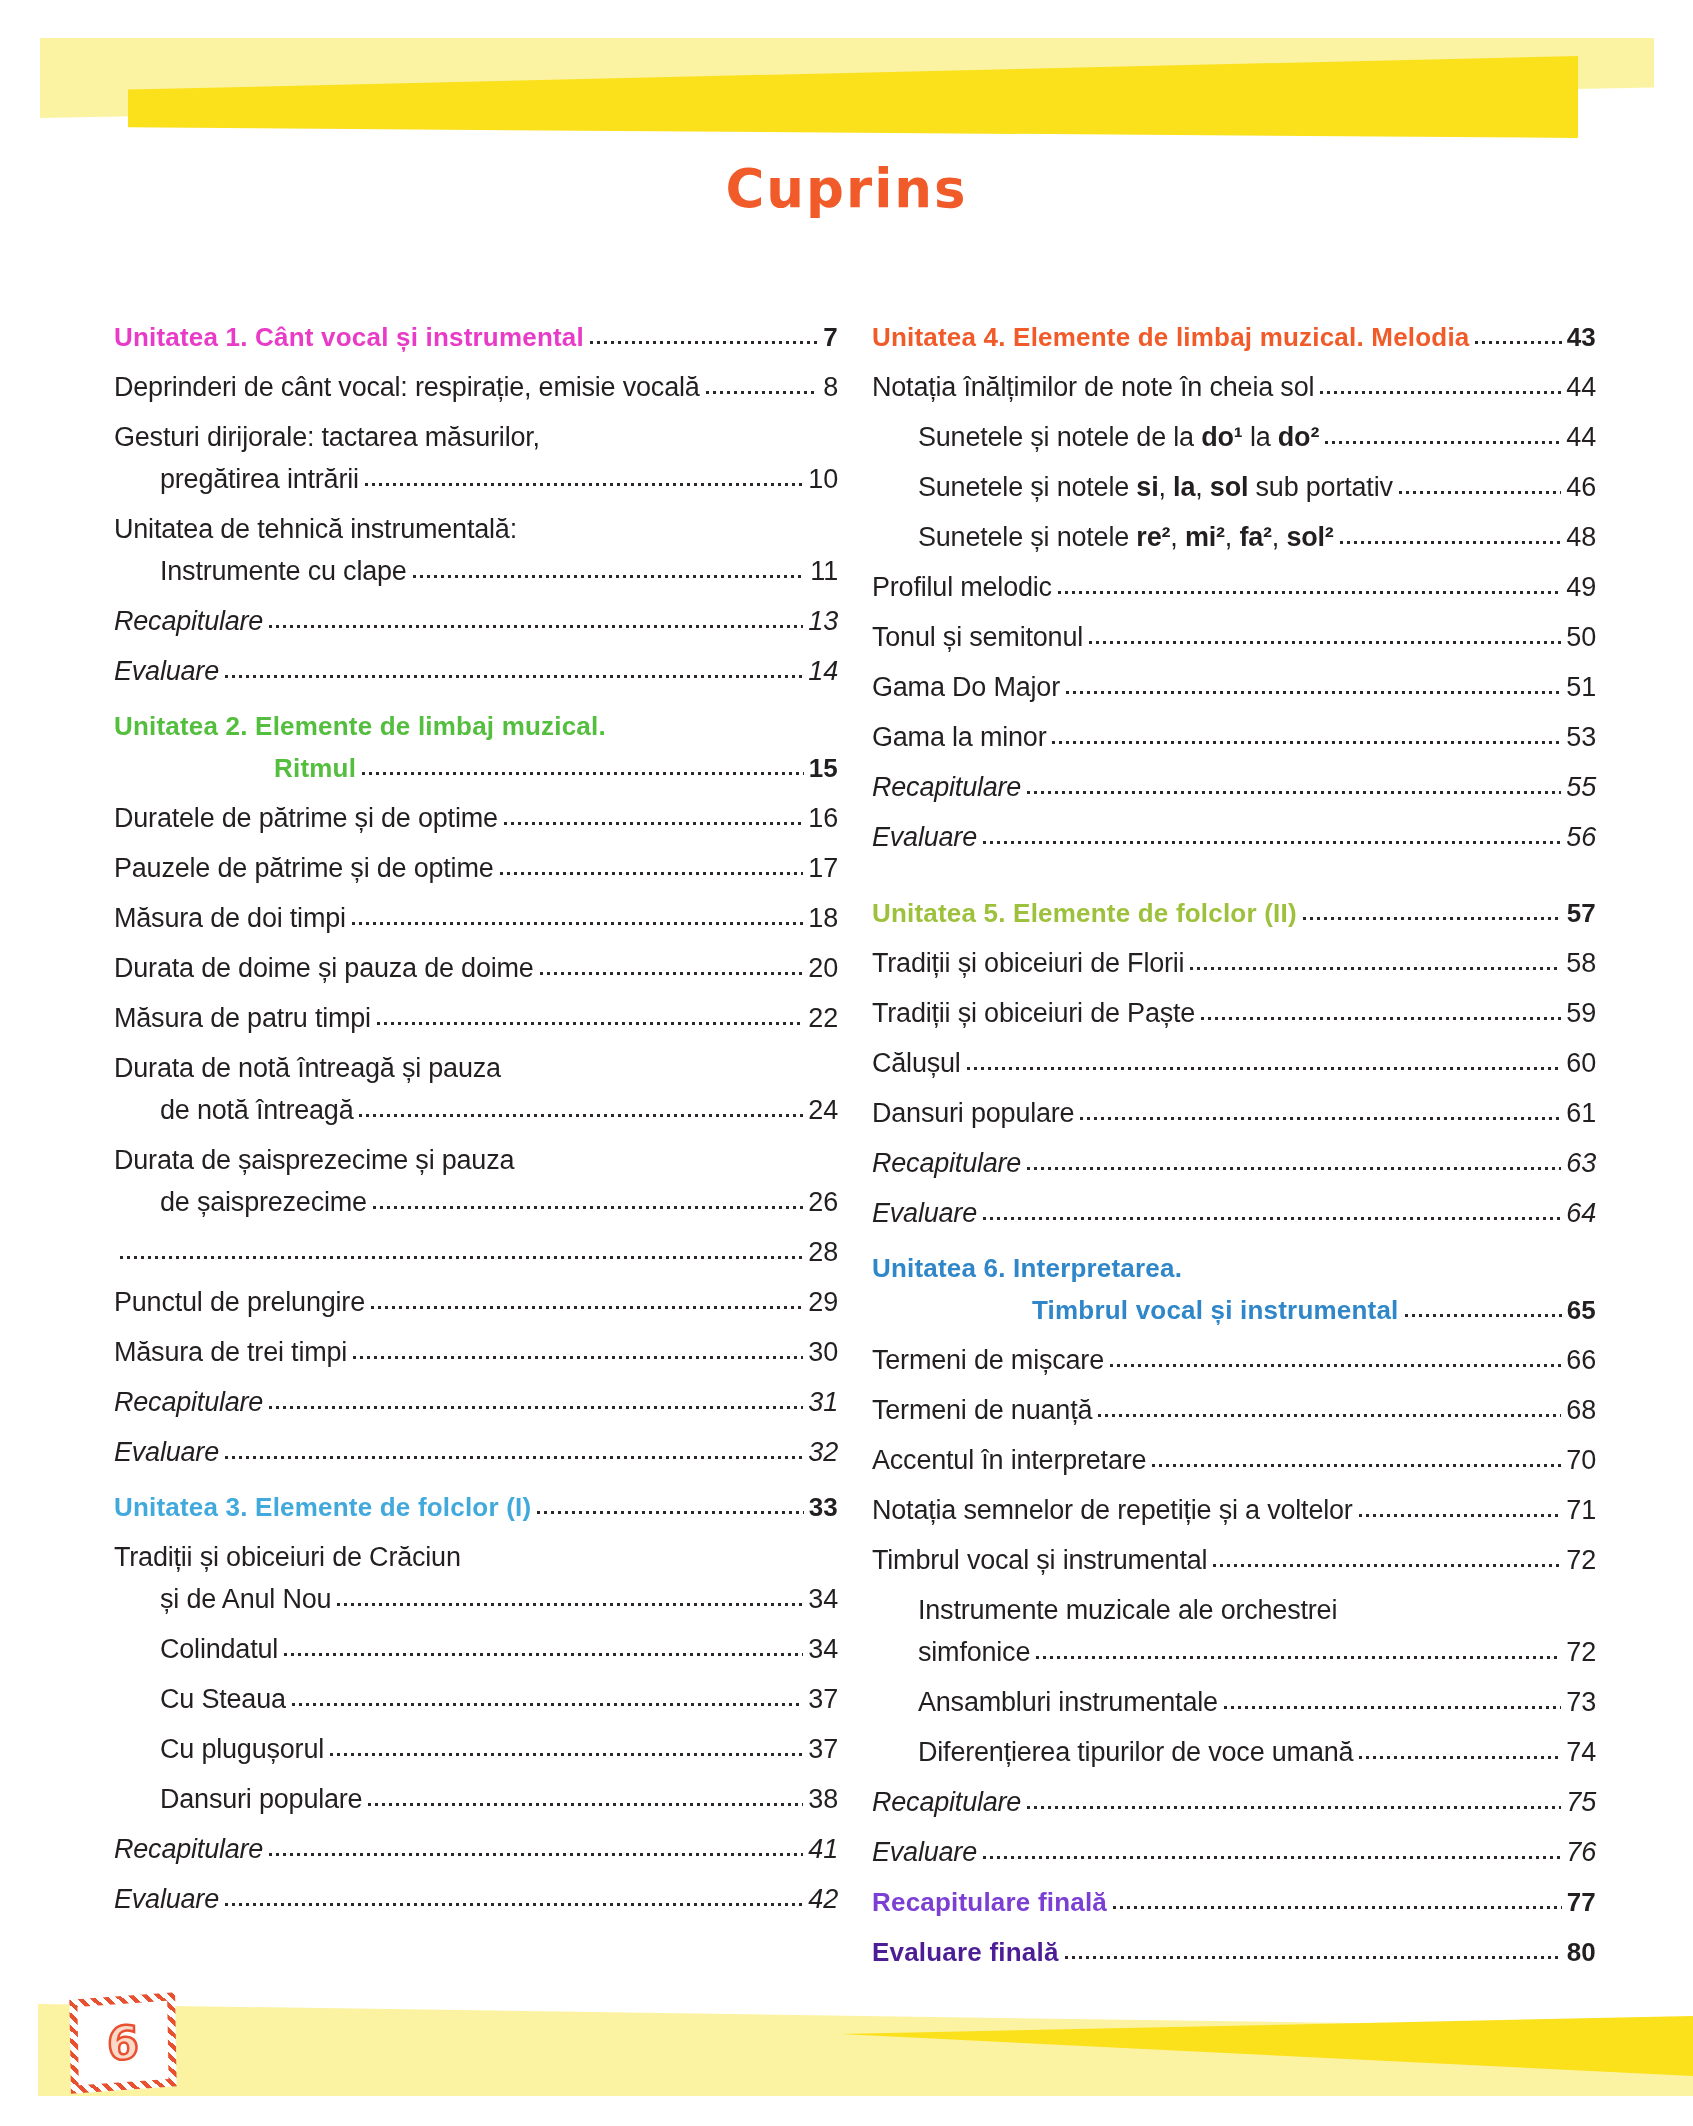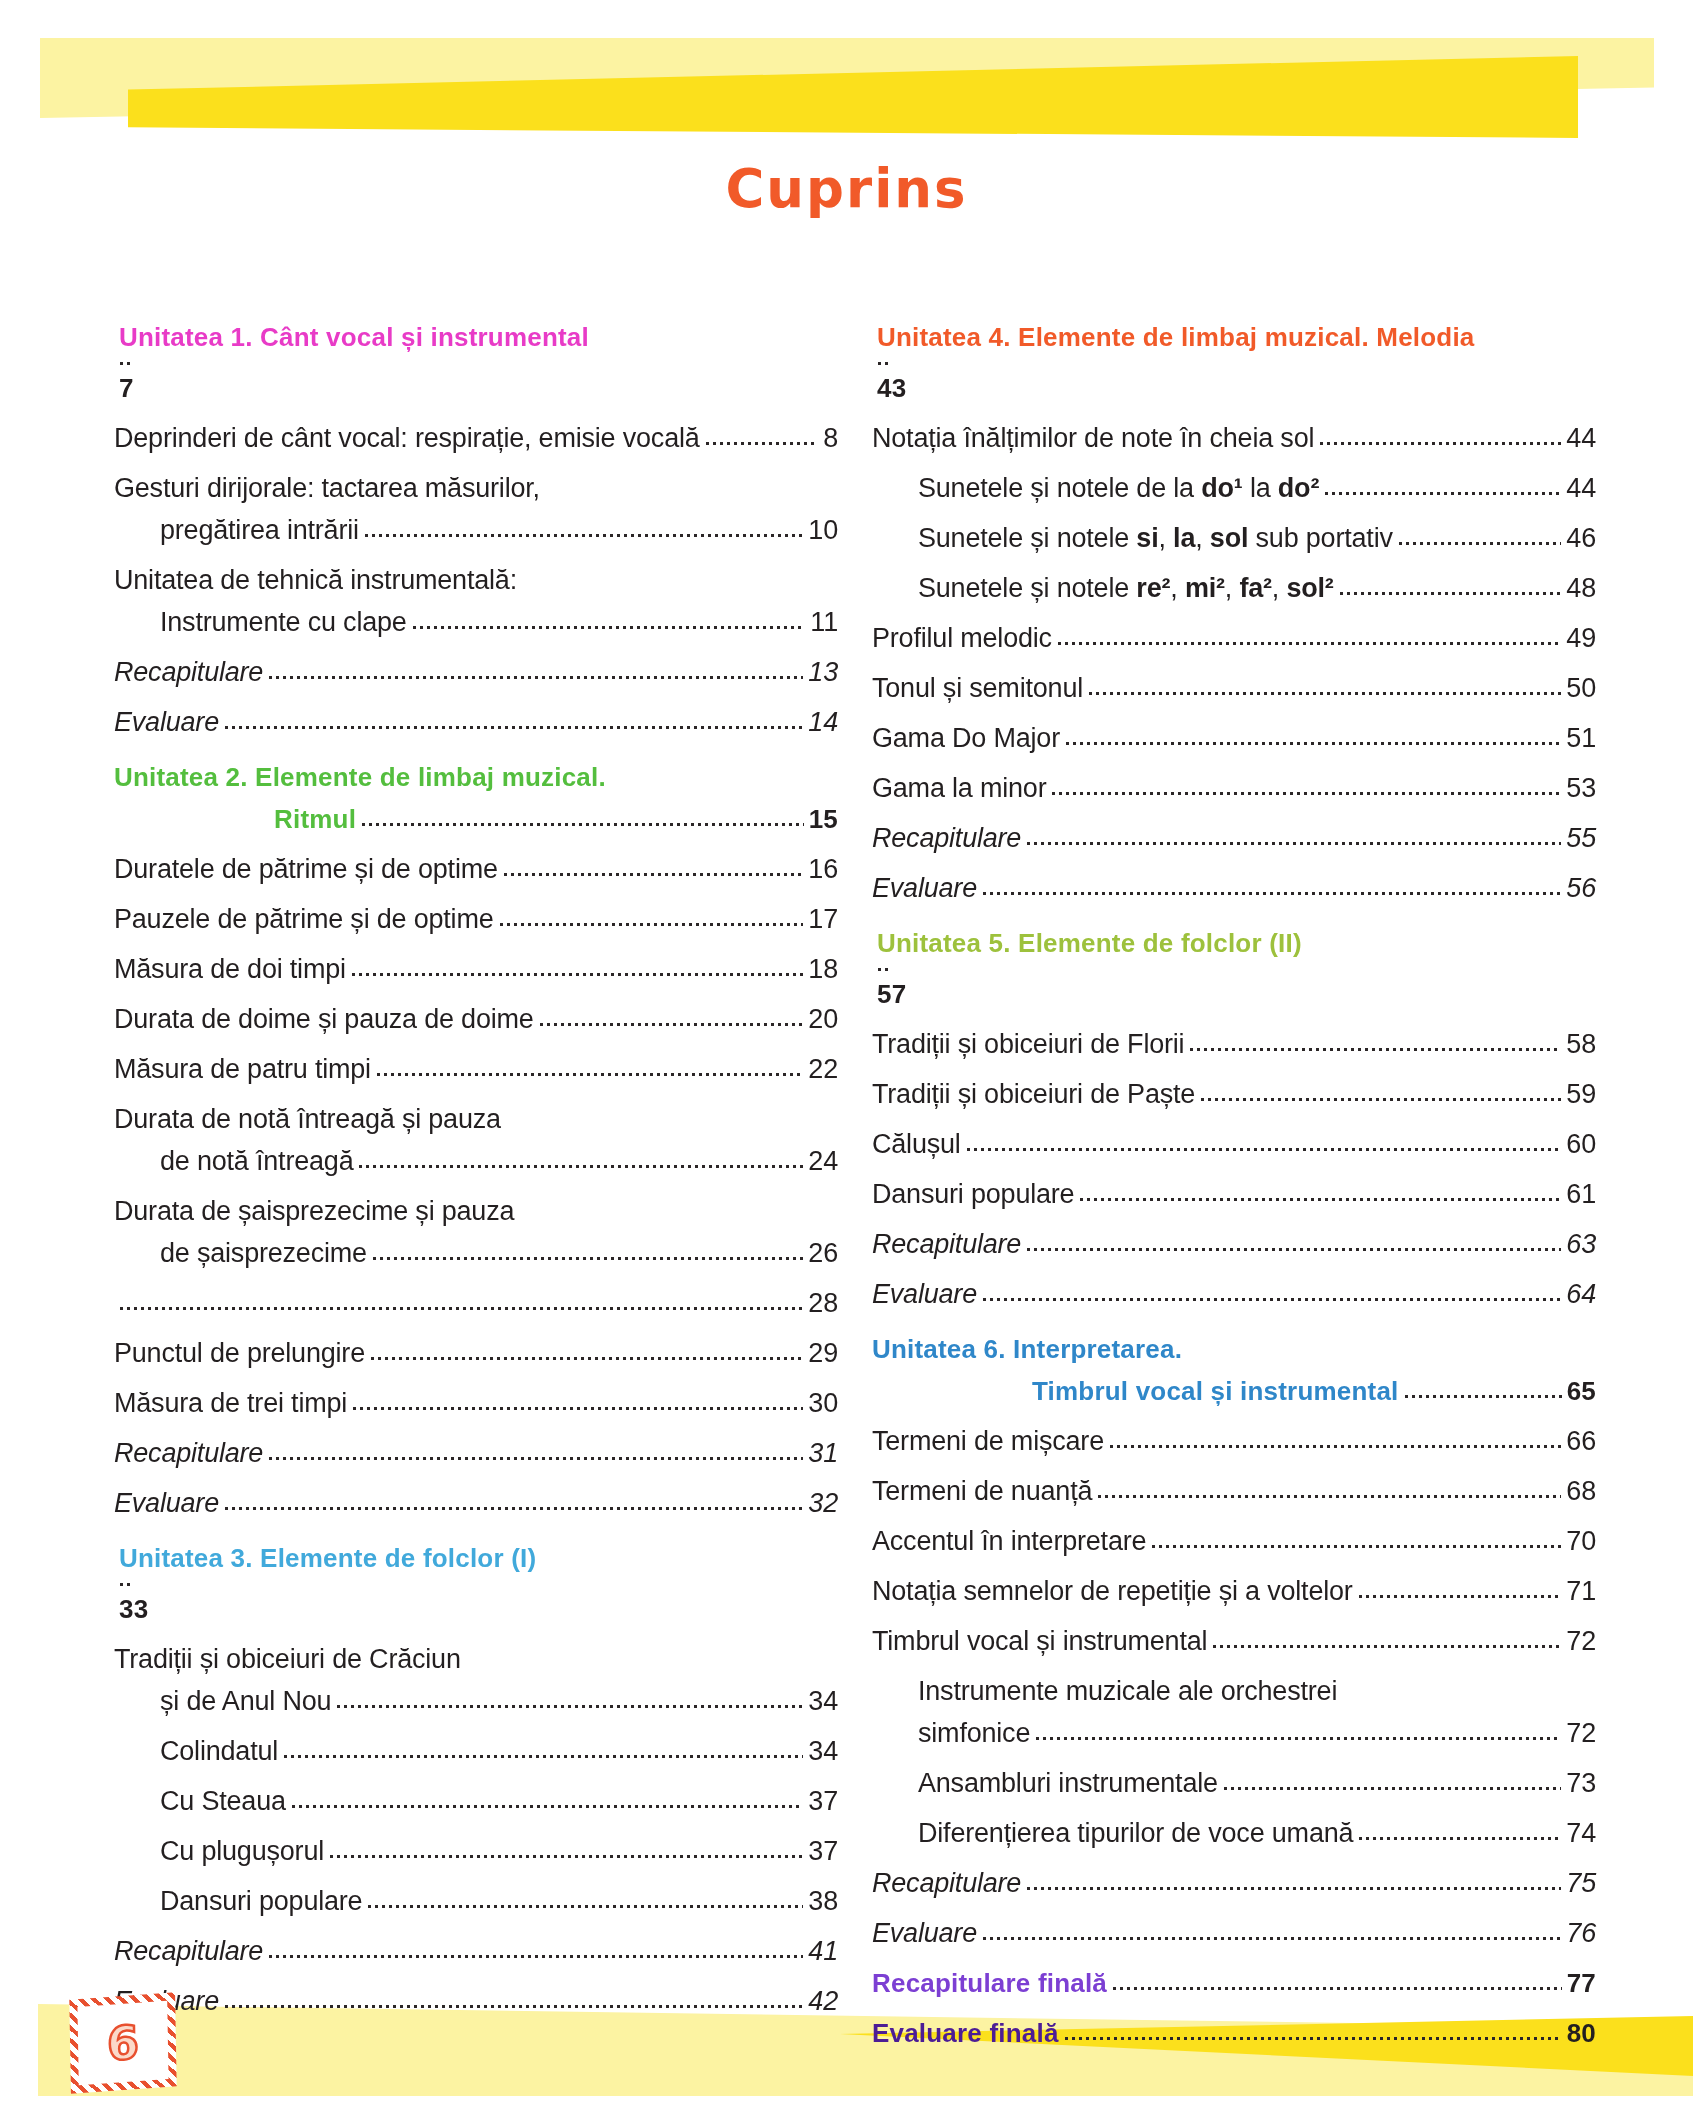--- a/index.html
+++ b/index.html
@@ -34,21 +34,21 @@
     font-size:27px;line-height:39px;margin-bottom:11px;
     letter-spacing:-0.2px;
   }
   .row .label{white-space:nowrap;}
   .row.nopage{margin-bottom:3px;}
   .row.sub .label,.row.cont .label,.row.sub-cont .label{padding-left:46px;}
   .row.italic{font-style:italic;}
   .row.unit,.row.unit-cont,.row.unit-final{
     font-weight:bold;font-size:26px;letter-spacing:0.2px;
   }
-  .row.unit{margin-top:16px;flex-direction:column;}
+  .row.unit{margin-top:16px;}
   .row.unit-final{margin-top:4px;}
   .col .row:first-child{margin-top:0;}
   .row.unit-cont .label{padding-left:160px;}
   .leader{
     flex:1 1 12px;min-width:12px;height:7px;margin:0 5px;
     background-image:radial-gradient(circle at 2.5px 3.5px,#2b2627 1.55px,transparent 1.9px);
     background-size:7px 7px;background-repeat:repeat-x;background-position:left center;
   }
   .page{text-align:right;}
   
@@ -279,21 +279,21 @@
       <span class="label">Recapitulare</span>
       <span class="leader"></span>
       <span class="page">55</span>
     </div>
     <div class="row italic">
       <span class="label">Evaluare</span>
       <span class="leader"></span>
       <span class="page">56</span>
     </div>
     <div class="row unit">
-      <span class="label" style="color: rgb(157, 193, 60);">Unitatea 5. Elemente de folclor (II)</span>
+      <span class="label" style="color: rgb(157, 193, 60); margin-top: 21px;">Unitatea 5. Elemente de folclor (II)</span>
       <span class="leader"></span>
       <span class="page">57</span>
     </div>
     <div class="row item">
       <span class="label">Tradiții și obiceiuri de Florii</span>
       <span class="leader"></span>
       <span class="page">58</span>
     </div>
     <div class="row item">
       <span class="label">Tradiții și obiceiuri de Paște</span>

